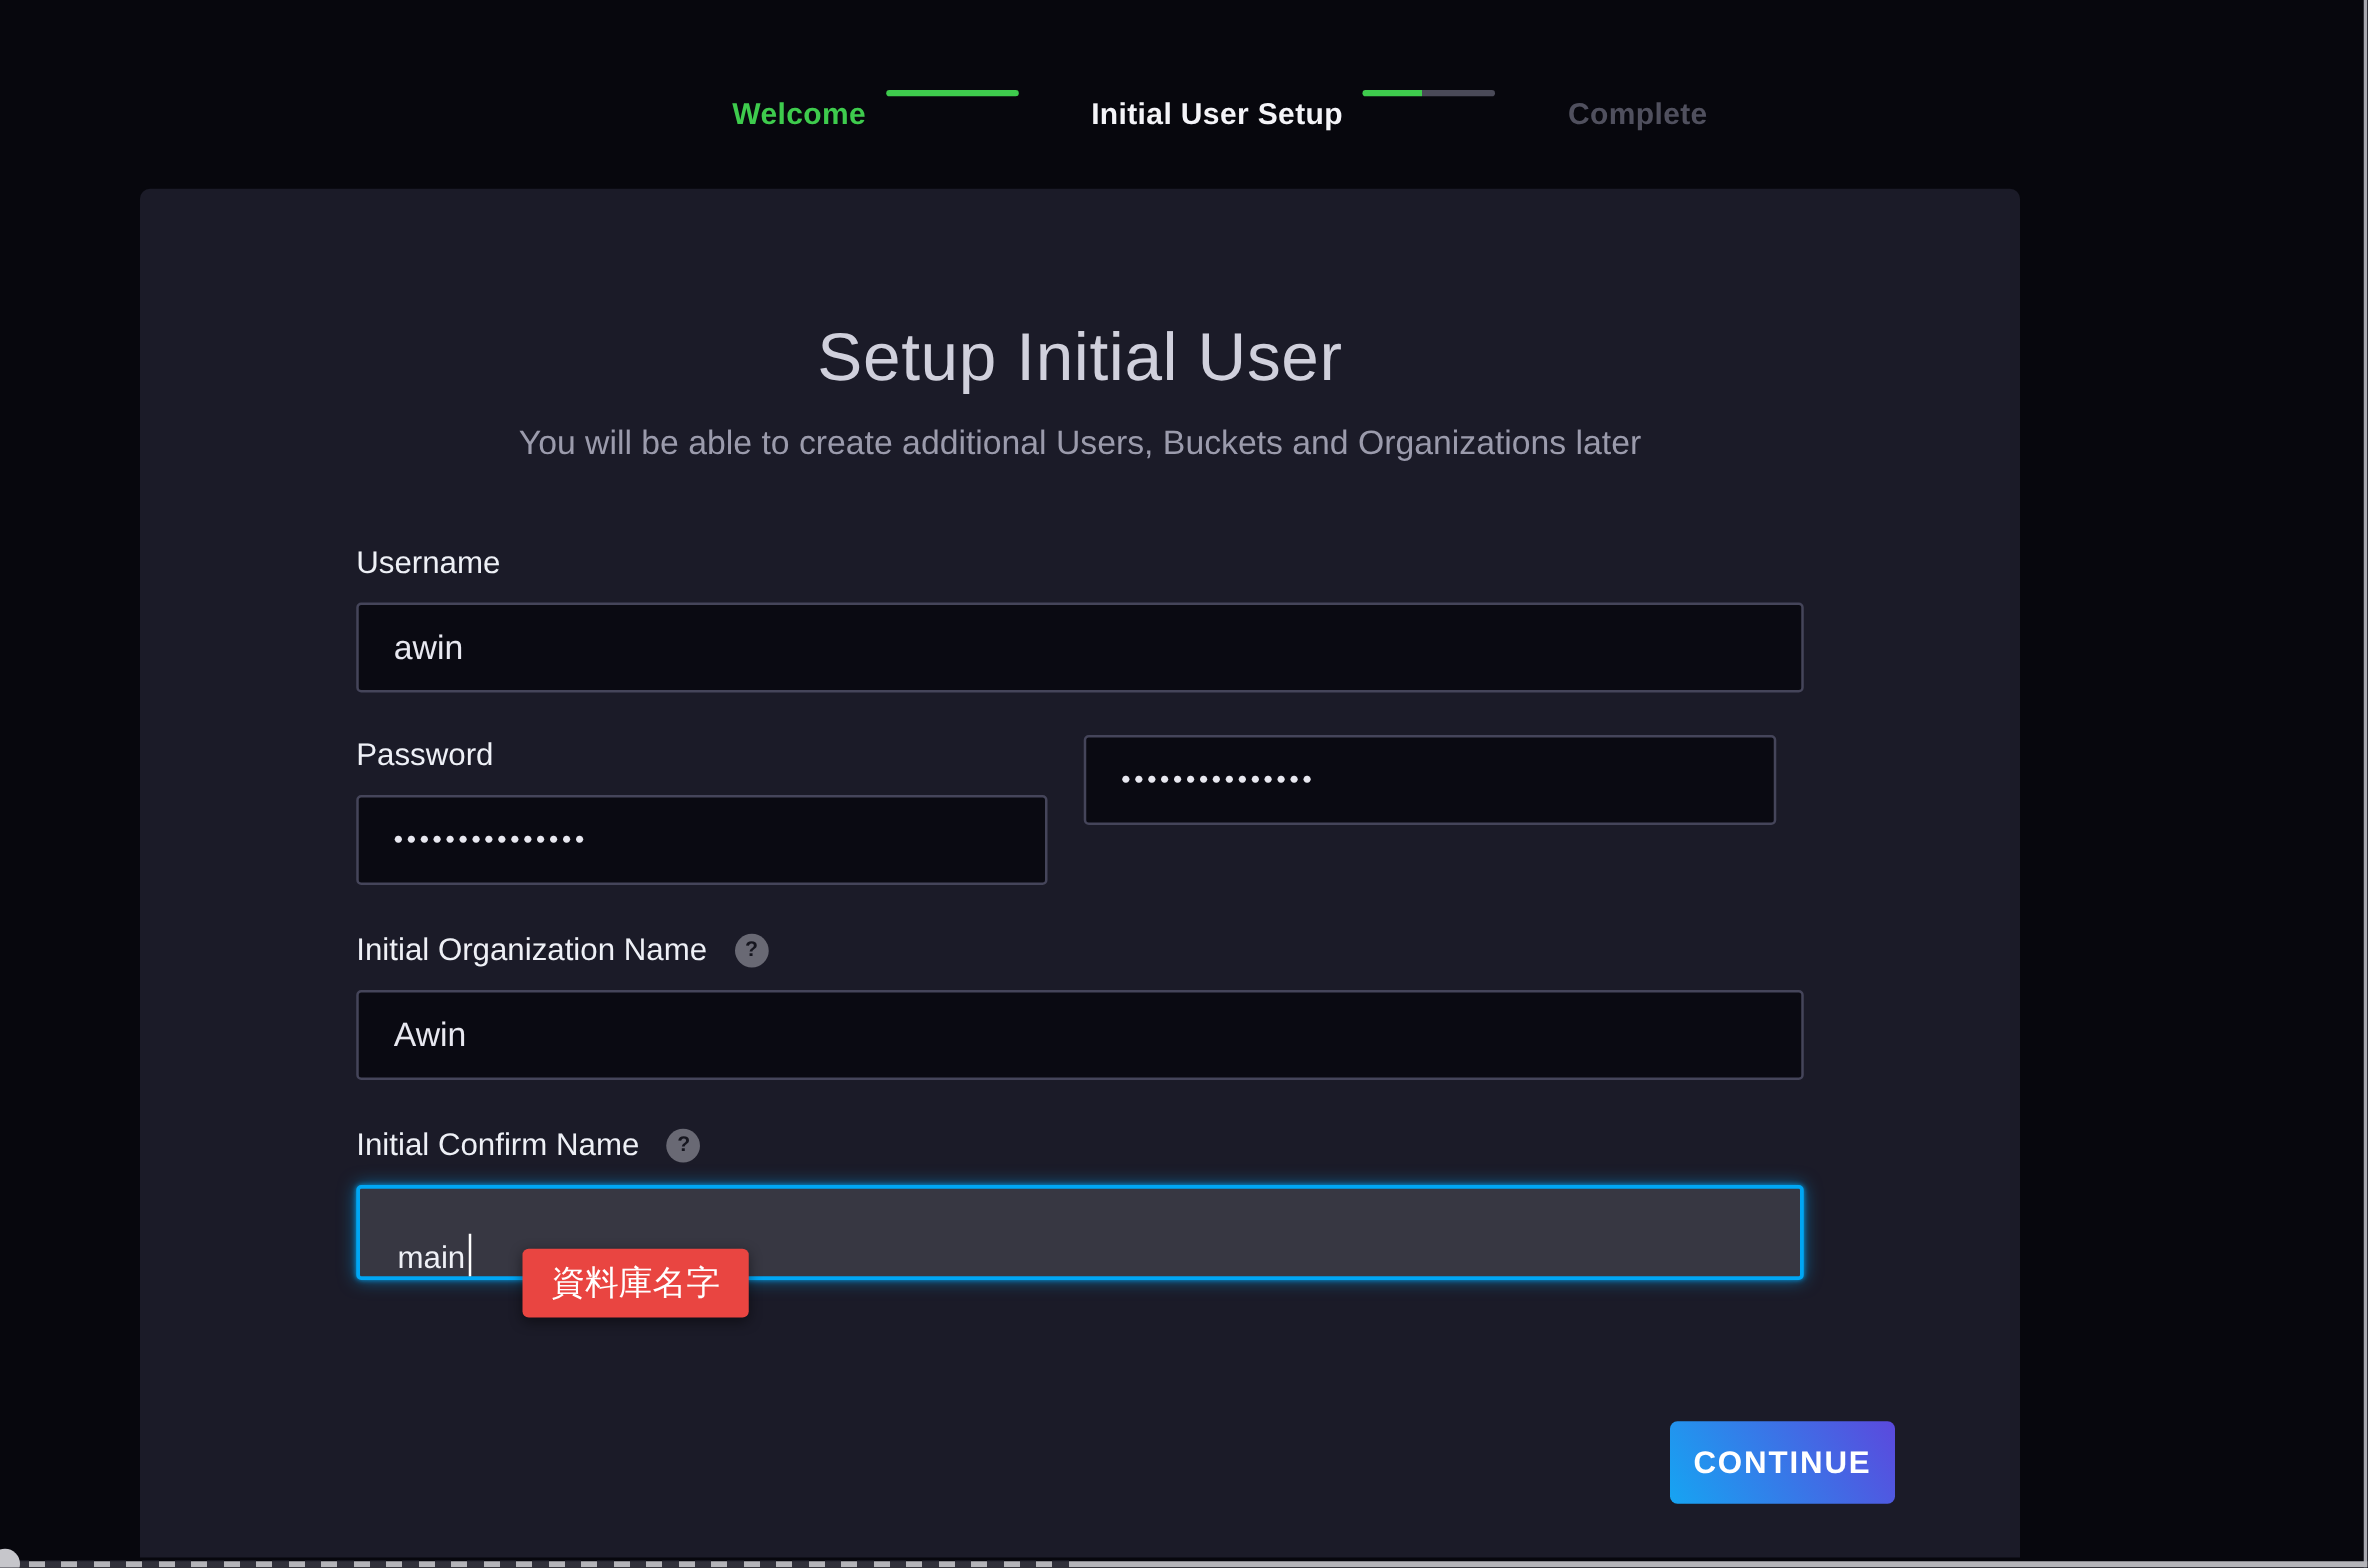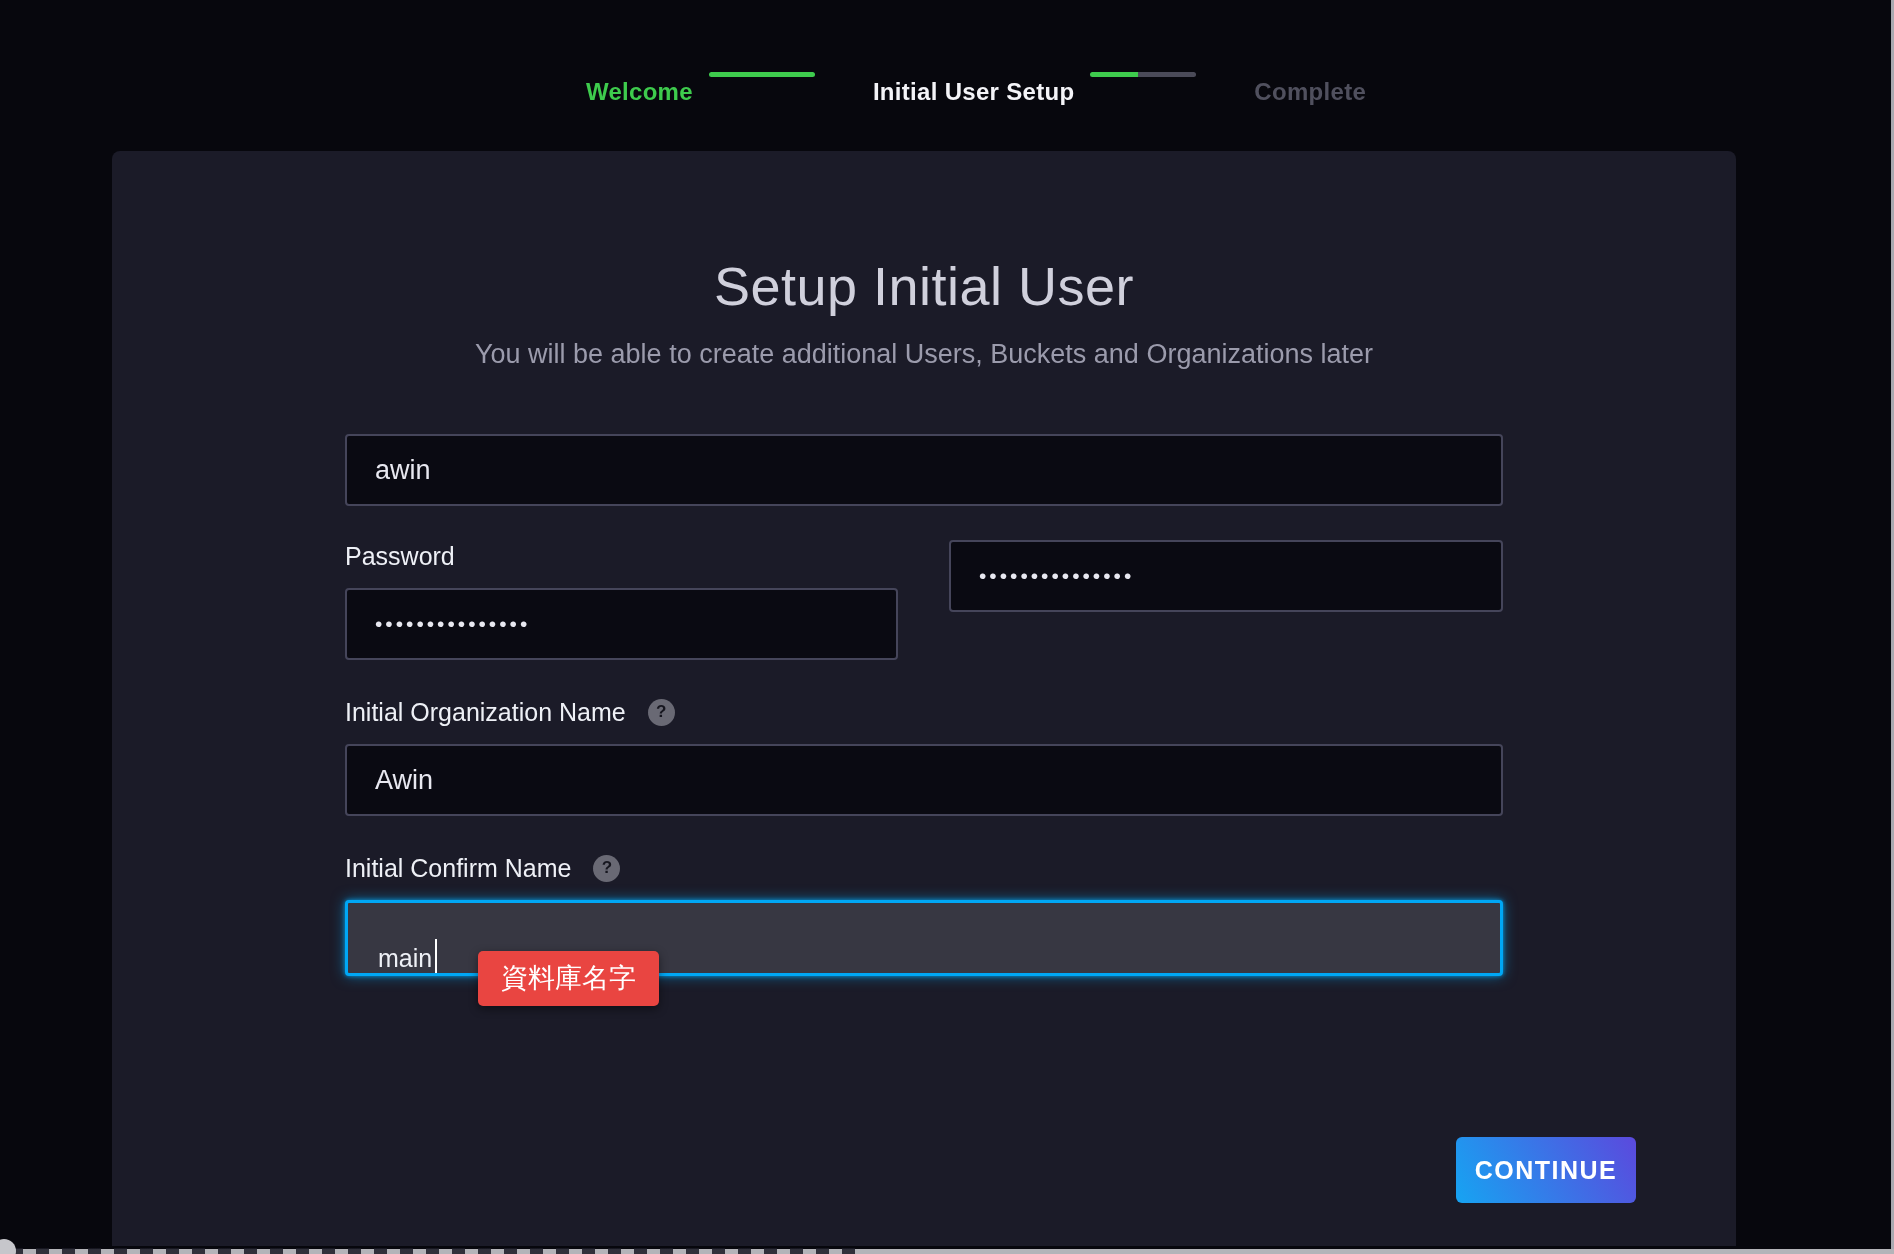--- a/index.html
+++ b/index.html
@@ -43,21 +43,21 @@
   .step-line.done{background:var(--accent-green);}
   .step-line.current{
     background:linear-gradient(to right,
       var(--accent-green) 0%,var(--accent-green) 45%,
       var(--line-gray) 45%,var(--line-gray) 100%);
   }
 
   
   .card{
     position:absolute;left:112px;top:151px;
-    width:1624px;height:1095px;
+    width:1504px;height:1095px;
     background:var(--card-bg);
     border-radius:8px 8px 0 0;
   }
   .page-title{
     margin:104px 0 0;text-align:center;
     font-size:54px;font-weight:300;color:#d0d0dc;letter-spacing:.5px;
   }
   .page-subtitle{
     margin:22px 0 0;text-align:center;
     font-size:27px;font-weight:400;color:#9b9bac;
@@ -81,21 +81,21 @@
     display:block;width:100%;height:72px;
     background:var(--input-bg);
     border:2px solid var(--input-border);
     border-radius:4px;color:#e8e8f0;
     font-size:27px;font-family:inherit;
     padding:0 0 0 28px;outline:none;
   }
   .text-input.password{font-size:21px;letter-spacing:3px;}
   .field-username{margin-bottom:34px;}
   .row-passwords{
-    display:grid;grid-template-columns:553px 554px;column-gap:51px;
+    display:grid;grid-template-columns:553px 554px;column-gap:29px;
     margin-bottom:36px;
   }
   .field-org{margin-bottom:36px;}
 
   
   .div-input{
     position:relative;display:flex;align-items:flex-end;
     width:100%;height:76px;padding-left:30px;
     background:#373742;border:3px solid var(--focus-blue);
     border-radius:4px;
@@ -154,20 +154,21 @@
 </div>
 
 <div class="card">
 
   <h1 class="page-title">Setup Initial User</h1>
   <p class="page-subtitle">You will be able to create additional Users, Buckets and Organizations later</p>
 
   <div class="form">
 
     <div class="field-username">
+      <label class="field-label">Username</label>
       <input class="text-input" type="text" readonly="" value="awin" style="">
     </div>
 
     <div class="row-passwords">
       <div>
         <label class="field-label">Password</label>
         <input class="text-input password" type="text" readonly="" value="•••••••••••••••" style="">
       </div>
       <div>
         <input class="text-input password" type="text" readonly="" value="•••••••••••••••" style="">

